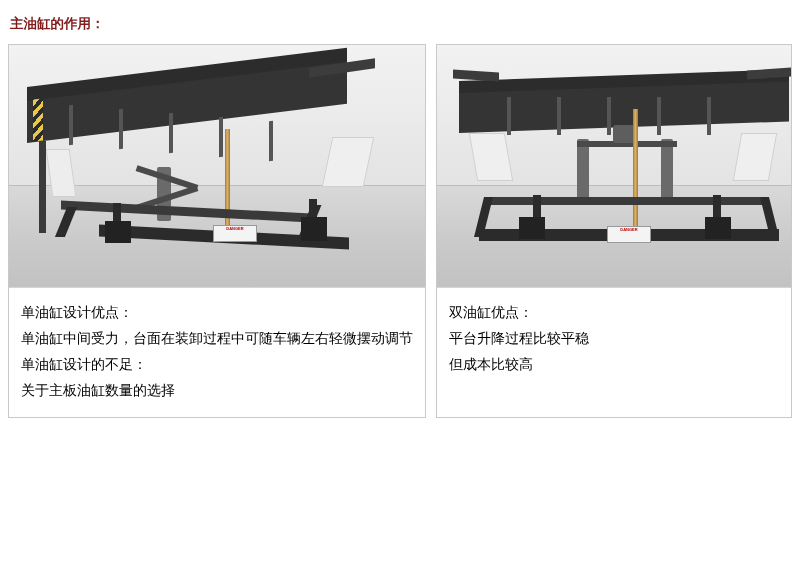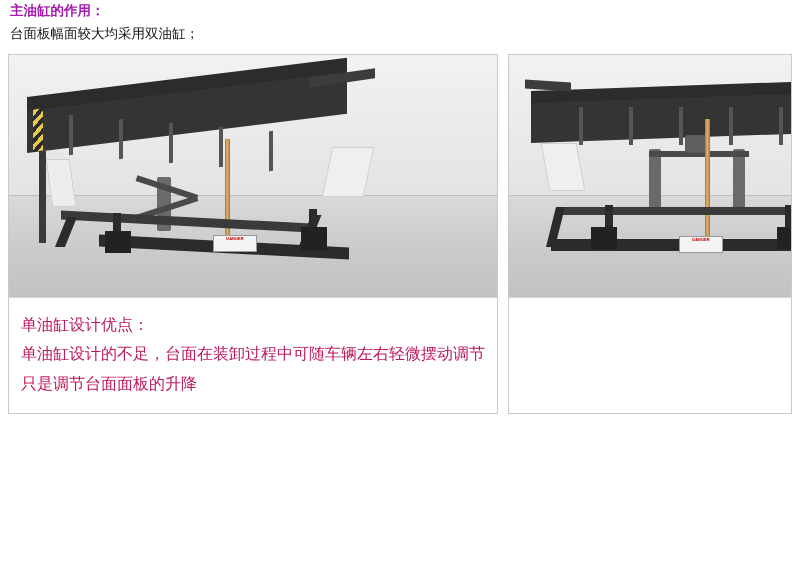--- a/index.html
+++ b/index.html
@@ -29,22 +29,23 @@
     margin: 24px 0 16px 0;
     line-height: 1.2;
   }
   .intro {
     padding: 0 10px 0 10px;
     font-size: 13.5px;
     line-height: 1.62;
     color: #111111;
   }
   .intro .lead {
-    color: #a21caf;
+    color: #7f1d1d;
     font-weight: bold;
+    margin-top: 13px;
   }
   .intro p {
     margin: 0 0 1px 0;
   }
   .panels {
     display: flex;
     gap: 10px;
     padding: 8px 8px 0 8px;
     box-sizing: border-box;
   }
@@ -94,23 +95,23 @@
     background: #5a5a5a;
     border-radius: 2px;
   }
   .plate {
     position: absolute;
     background: #e9e9e9;
     border: 1px solid #cfcfcf;
   }
   .caption {
     padding: 12px 12px 14px 12px;
-    font-size: 16px;
+    font-size: 14px;
     line-height: 1.85;
-    color: #be185d;
+    color: #000000;
   }
   .caption .line { white-space: nowrap; }
   .label-box {
     position: absolute;
     background: #f4f4f4;
     border: 1px solid #999;
     font-size: 4px;
     color: #333;
     text-align: center;
     line-height: 1;
@@ -120,21 +121,20 @@
   .label-box .red { color: #b00; font-weight: bold; }
 </style>
 </head>
 <body>
 
 <div class="page">
 
 
   <div class="intro">
     <p class="lead">主油缸的作用：</p>
-    <p>台面板幅面较大均采用双油缸；</p>
   </div>
 
   <div class="panels">
 
     <div class="panel">
       <div class="photo">
         <div class="floor"></div>
         <div class="wallline"></div>
 
         <div class="deck dark" style="left:18px; top:42px; width:320px; height:16px; transform:skewY(-7deg); transform-origin:left top;"></div>
@@ -171,22 +171,23 @@
 
         <div class="beam" style="left:30px; top:96px; width:7px; height:92px; background:#3a3a3a;"></div>
 
         <div class="label-box" style="left:204px; top:180px; width:40px; height:13px;">
           <span class="red">DANGER</span>
         </div>
       </div>
 
       <div class="caption">
         <div class="line">单油缸设计优点：</div>
-        <div class="line">单油缸设计的不足，台面在装卸过程中可随车辆左右轻微摆动调节</div>
-        <div class="line">只是调节台面面板的升降</div>
+        <div class="line">单油缸中间受力，台面在装卸过程中可随车辆左右轻微摆动调节</div>
+        <div class="line">单油缸设计的不足：</div>
+        <div class="line">关于主板油缸数量的选择</div>
       </div>
     </div>
 
     <div class="panel">
       <div class="photo">
         <div class="floor"></div>
         <div class="wallline"></div>
 
         <div class="deck dark" style="left:22px; top:36px; width:330px; height:14px; transform:skewY(-2deg); transform-origin:left top;"></div>
         <div class="deck" style="left:22px; top:48px; width:330px; height:40px; transform:skewY(-2deg); transform-origin:left top; background:#343434;"></div>
@@ -217,16 +218,21 @@
         <div class="beam" style="left:96px; top:150px; width:8px; height:36px;"></div>
         <div class="beam" style="left:276px; top:150px; width:8px; height:36px;"></div>
         <div class="beam" style="left:82px; top:172px; width:26px; height:22px; background:#222;"></div>
         <div class="beam" style="left:268px; top:172px; width:26px; height:22px; background:#222;"></div>
 
         <div class="label-box" style="left:170px; top:181px; width:40px; height:13px;">
           <span class="red">DANGER</span>
         </div>
       </div>
 
+      <div class="caption">
+        <div class="line">双油缸优点：</div>
+        <div class="line">平台升降过程比较平稳</div>
+        <div class="line">但成本比较高</div>
+      </div>
     </div>
 
   </div>
 </div>
 
 </body></html>

